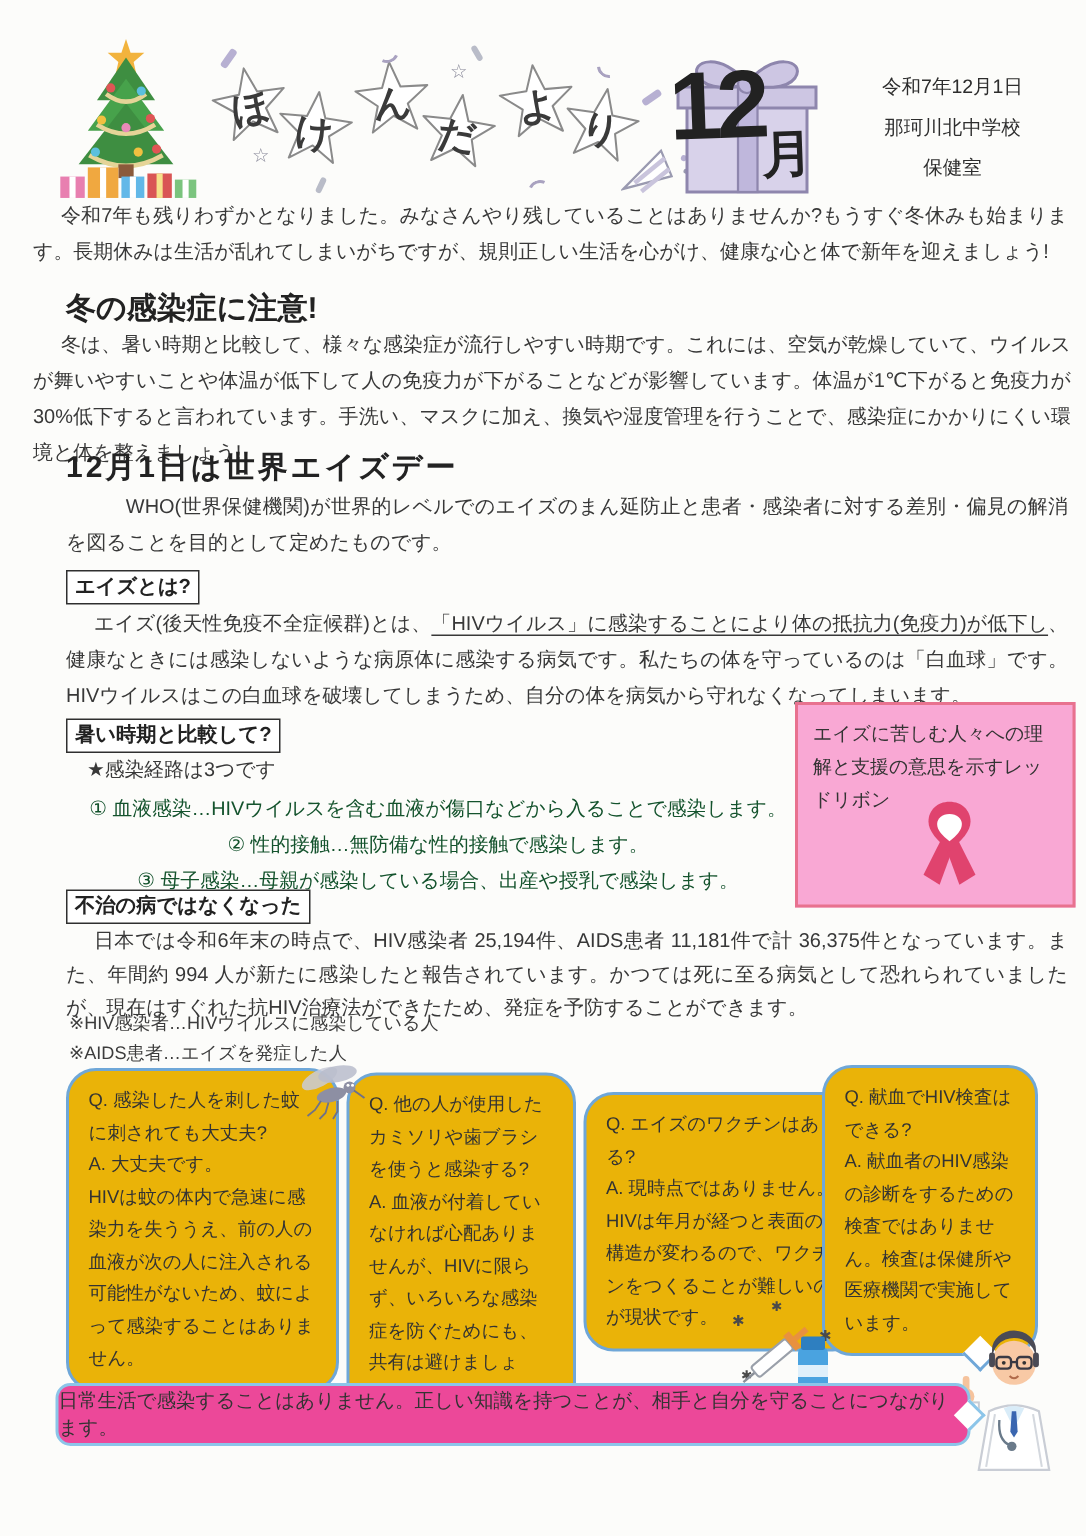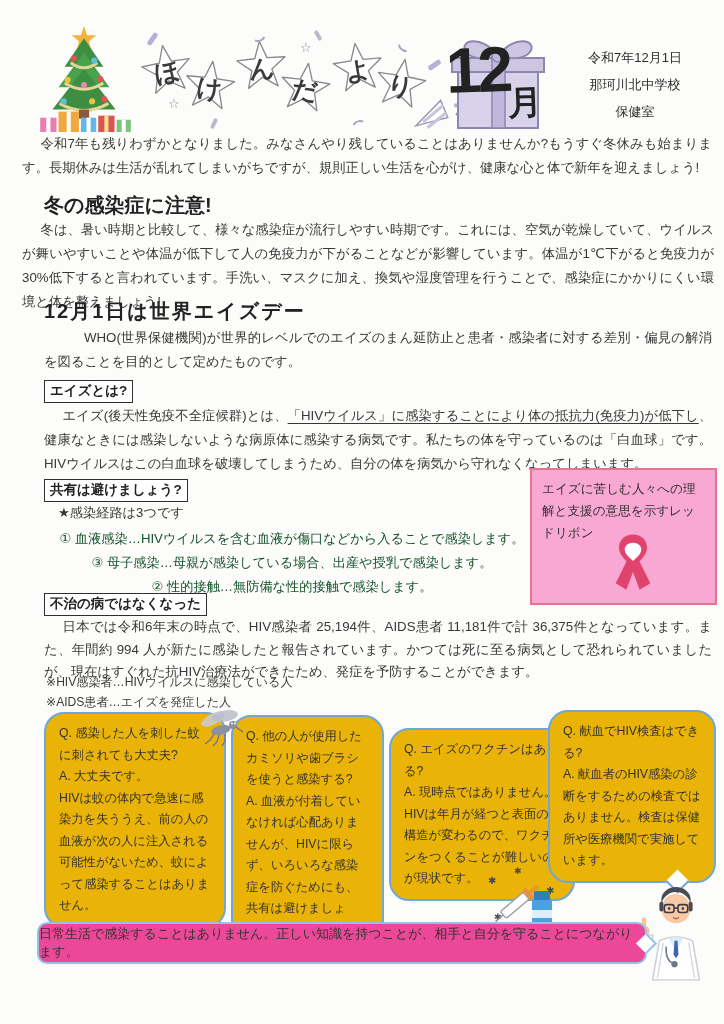--- a/index.html
+++ b/index.html
@@ -183,26 +183,26 @@
 
   <div class="abs h-section" style="left:44px;top:192px;">冬の感染症に注意!</div>
   <p class="abs para indent" style="left:22px;top:218px;width:692px;margin:0;">冬は、暑い時期と比較して、様々な感染症が流行しやすい時期です。これには、空気が乾燥していて、ウイルスが舞いやすいことや体温が低下して人の免疫力が下がることなどが影響しています。体温が1℃下がると免疫力が30%低下すると言われています。手洗い、マスクに加え、換気や湿度管理を行うことで、感染症にかかりにくい環境と体を整えましょう!</p>
 
   <div class="abs h-section h-spaced" style="left:44px;top:298px;">12月1日は世界エイズデー</div>
   <p class="abs para indent3" style="left:44px;top:326px;width:668px;margin:0;">WHO(世界保健機関)が世界的レベルでのエイズのまん延防止と患者・感染者に対する差別・偏見の解消を図ることを目的として定めたものです。</p>
 
   <div class="abs label-box" style="left:44px;top:380px;">エイズとは?</div>
   <p class="abs para indent" style="left:44px;top:404px;width:668px;margin:0;"><span>エイズ(後天性免疫不全症候群)とは、</span><span class="uline">「HIVウイルス」に感染することにより体の抵抗力(免疫力)が低下し</span><span>、健康なときには感染しないような病原体に感染する病気です。私たちの体を守っているのは「白血球」です。HIVウイルスはこの白血球を破壊してしまうため、自分の体を病気から守れなくなってしまいます。</span></p>
 
-  <div class="abs label-box" style="left:44px;top:479px;">共有は避けましょう?</div>
+  <div class="abs label-box" style="left:44px;top:479px;">暑い時期と比較して?</div>
   <div class="abs lead-line" style="left:58px;top:504px;">★感染経路は3つです</div>
   <div class="abs" style="left:58px;top:527px;width:468px;">
     <div class="route">① 血液感染…HIVウイルスを含む血液が傷口などから入ることで感染します。</div>
+    <div class="route">② 性的接触…無防備な性的接触で感染します。</div>
     <div class="route">③ 母子感染…母親が感染している場合、出産や授乳で感染します。</div>
-    <div class="route">② 性的接触…無防備な性的接触で感染します。</div>
   </div>
 
   <div class="abs ribbon-box" style="left:530px;top:468px;">
     <span>エイズに苦しむ人々への理解と支援の意思を示すレッドリボン</span>
     <svg viewBox="0 0 60 80" width="58" height="66">
       <path d="M36 32 L22 70 L9 62 L26 28 Z" fill="#e0436e"></path>
       <path d="M24 32 L38 70 L51 62 L34 28 Z" fill="#e0436e"></path>
       <path d="M30 3 C40 3 47 10 47 19 C47 27 40 34 30 43 C20 34 13 27 13 19 C13 10 20 3 30 3 Z" fill="#e0436e"></path>
       <path d="M30 13 C36 13 40 17 40 21 C40 26 36 30 30 35 C24 30 20 26 20 21 C20 17 24 13 30 13 Z" fill="#fff"></path>
     </svg>
@@ -221,21 +221,21 @@
 HIVは蚊の体内で急速に感染力を失ううえ、前の人の血液が次の人に注入される可能性がないため、蚊によって感染することはありません。</div>
   </div>
   <div class="abs qa-bubble" style="left:231px;top:715px;width:153px;">
     <div class="qa-q">Q. 他の人が使用したカミソリや歯ブラシを使うと感染する?</div>
     <div class="qa-a">A. 血液が付着していなければ心配ありませんが、HIVに限らず、いろいろな感染症を防ぐためにも、共有は避けましょう。</div>
   </div>
   <div class="abs qa-bubble" style="left:389px;top:728px;width:186px;">
     <div class="qa-q">Q. エイズのワクチンはある?</div>
     <div class="qa-a">A. 現時点ではありません。HIVは年月が経つと表面の構造が変わるので、ワクチンをつくることが難しいのが現状です。</div>
   </div>
-  <div class="abs qa-bubble" style="left:548px;top:710px;width:168px;">
+  <div class="abs qa-bubble" style="left:548px;top:710px;width:144px;">
     <div class="qa-q">Q. 献血でHIV検査はできる?</div>
     <div class="qa-a">A. 献血者のHIV感染の診断をするための検査ではありません。検査は保健所や医療機関で実施しています。</div>
     <div class="b4tail"></div>
   </div>
 
   <div class="abs" style="left:196px;top:706px;width:48px;height:42px;">
     <svg viewBox="0 0 48 42" width="48" height="42">
       <ellipse cx="17" cy="13" rx="13" ry="5.5" fill="#c9cbd8" opacity="0.85" transform="rotate(-28 17 13)"></ellipse>
       <ellipse cx="29" cy="10" rx="13" ry="5.5" fill="#b9bccb" opacity="0.85" transform="rotate(-10 29 10)"></ellipse>
       <ellipse cx="25" cy="24" rx="10" ry="4.6" fill="#8d8fa3" transform="rotate(-14 25 24)"></ellipse>

